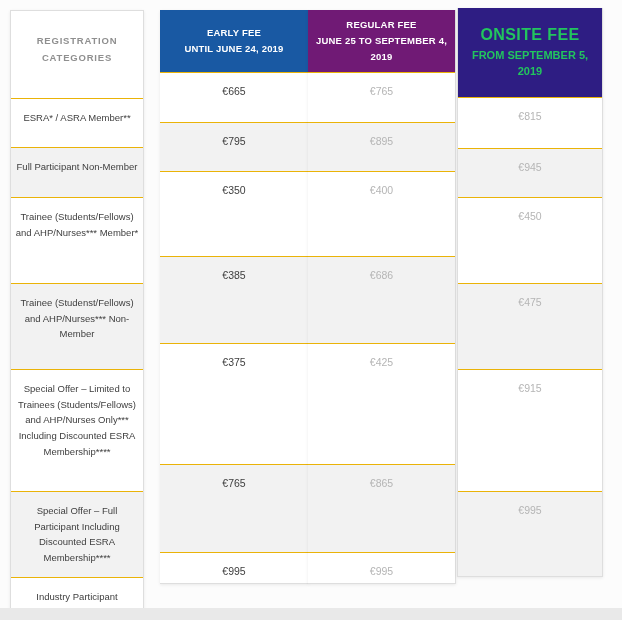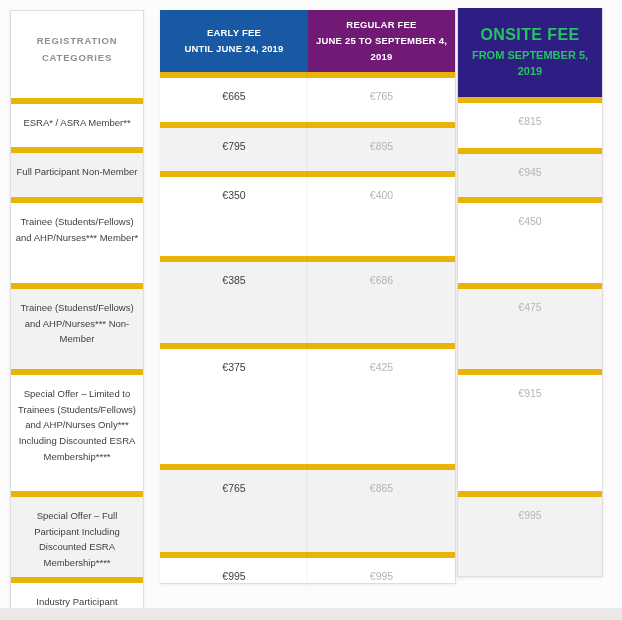--- a/index.html
+++ b/index.html
@@ -34,21 +34,21 @@
   .onsite-header{
     height:89px;box-sizing:border-box;background:#2e1d83;color:#22c55e;
     display:flex;flex-direction:column;justify-content:center;align-items:center;
     text-align:center;
   }
   .onsite-title{font-size:16px;font-weight:bold;letter-spacing:.4px;margin-bottom:3px;}
   .onsite-sub{font-size:11px;font-weight:bold;line-height:1.5;}
 
   
   .cell{
-    box-sizing:border-box;border-top:6px solid #eab308;
+    box-sizing:border-box;border-top:1px solid #eab308;
     text-align:center;background:#ffffff;
   }
   .col > div.cell:nth-child(odd){background:#f2f2f2;}
   .cat-cell{font-size:9.5px;line-height:1.65;color:#3e3e3e;padding:11px 4px 0;}
   .fee-cell{font-size:10.5px;padding-top:12px;}
   .col-early .fee-cell{color:#3e3e3e;}
   .col-regular .fee-cell,.col-onsite .fee-cell{color:#b5b5b5;}
 
   
   .col-cat > div:nth-child(2){height:49px;text-align:center;}

